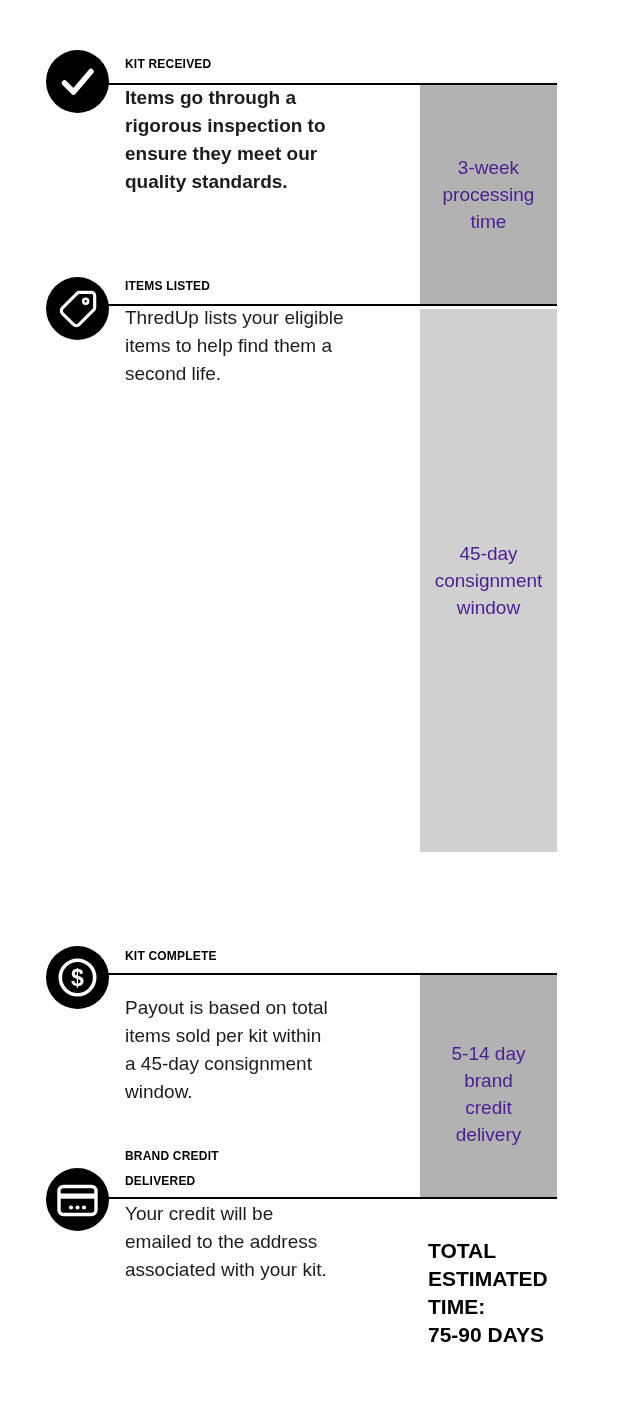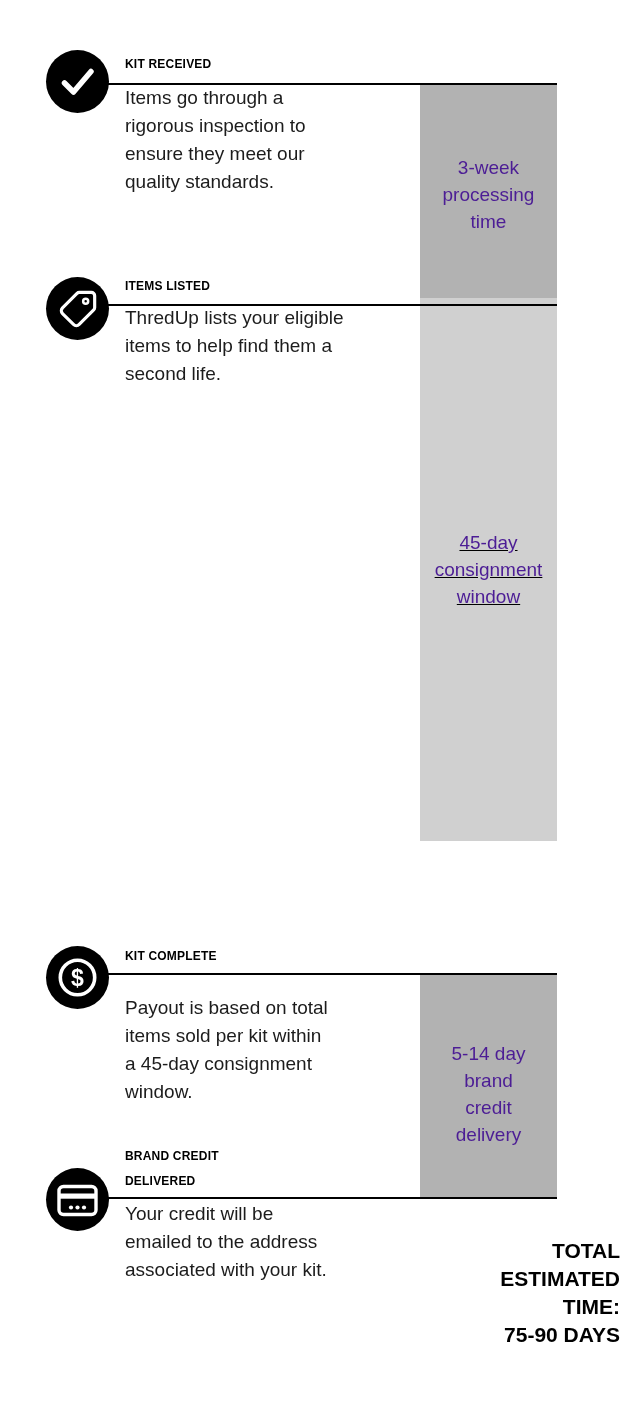--- a/index.html
+++ b/index.html
@@ -66,21 +66,21 @@
   .step-desc {
     position: absolute;
     left: 125px;
     width: 285px;
     font-size: 19px;
     line-height: 28px;
     color: #1c1c1c;
     white-space: pre-line;
     z-index: 1;
   }
-  .d1 { top: 84px; }
+  .d1 { top: 84px; font-weight: bold; }
   .d2 { top: 304px; }
   .d3 { top: 974px; margin-top: 20px; }
   .d4 { top: 1200px; }
 
   
   .bar {
     position: absolute;
     left: 420px;
     width: 137px;
     display: flex;
@@ -89,37 +89,36 @@
     text-align: center;
     z-index: 1;
   }
   .bar .bar-label {
     font-size: 19px;
     line-height: 27px;
     color: #4c1d95;
     white-space: pre-line;
   }
   .b1 { top: 85px;  height: 219px; }
-  .b2 { top: 298px; height: 543px; text-decoration: underline; }
+  .b2 { top: 309px; height: 543px; }
   .b3 { top: 975px; height: 222px; }
   .b3 .bar-label { padding-top: 16px; }
 
   
   .total {
     position: absolute;
     left: 428px;
     top: 1237px;
     width: 192px;
     font-size: 21px;
     line-height: 28px;
     font-weight: bold;
     color: #000000;
     white-space: pre-line;
     z-index: 1;
-    text-align: right;
   }
 </style>
 </head>
 <body>
 
 <div class="canvas">
 
   <div class="icon-circle c1">
     <svg viewBox="0 0 63 63" width="63" height="63" aria-hidden="true">
       <path d="M18.5 33 L27.5 42 L45 21.5" fill="none" stroke="#ffffff" stroke-width="5.5" stroke-linecap="round" stroke-linejoin="round"></path>

